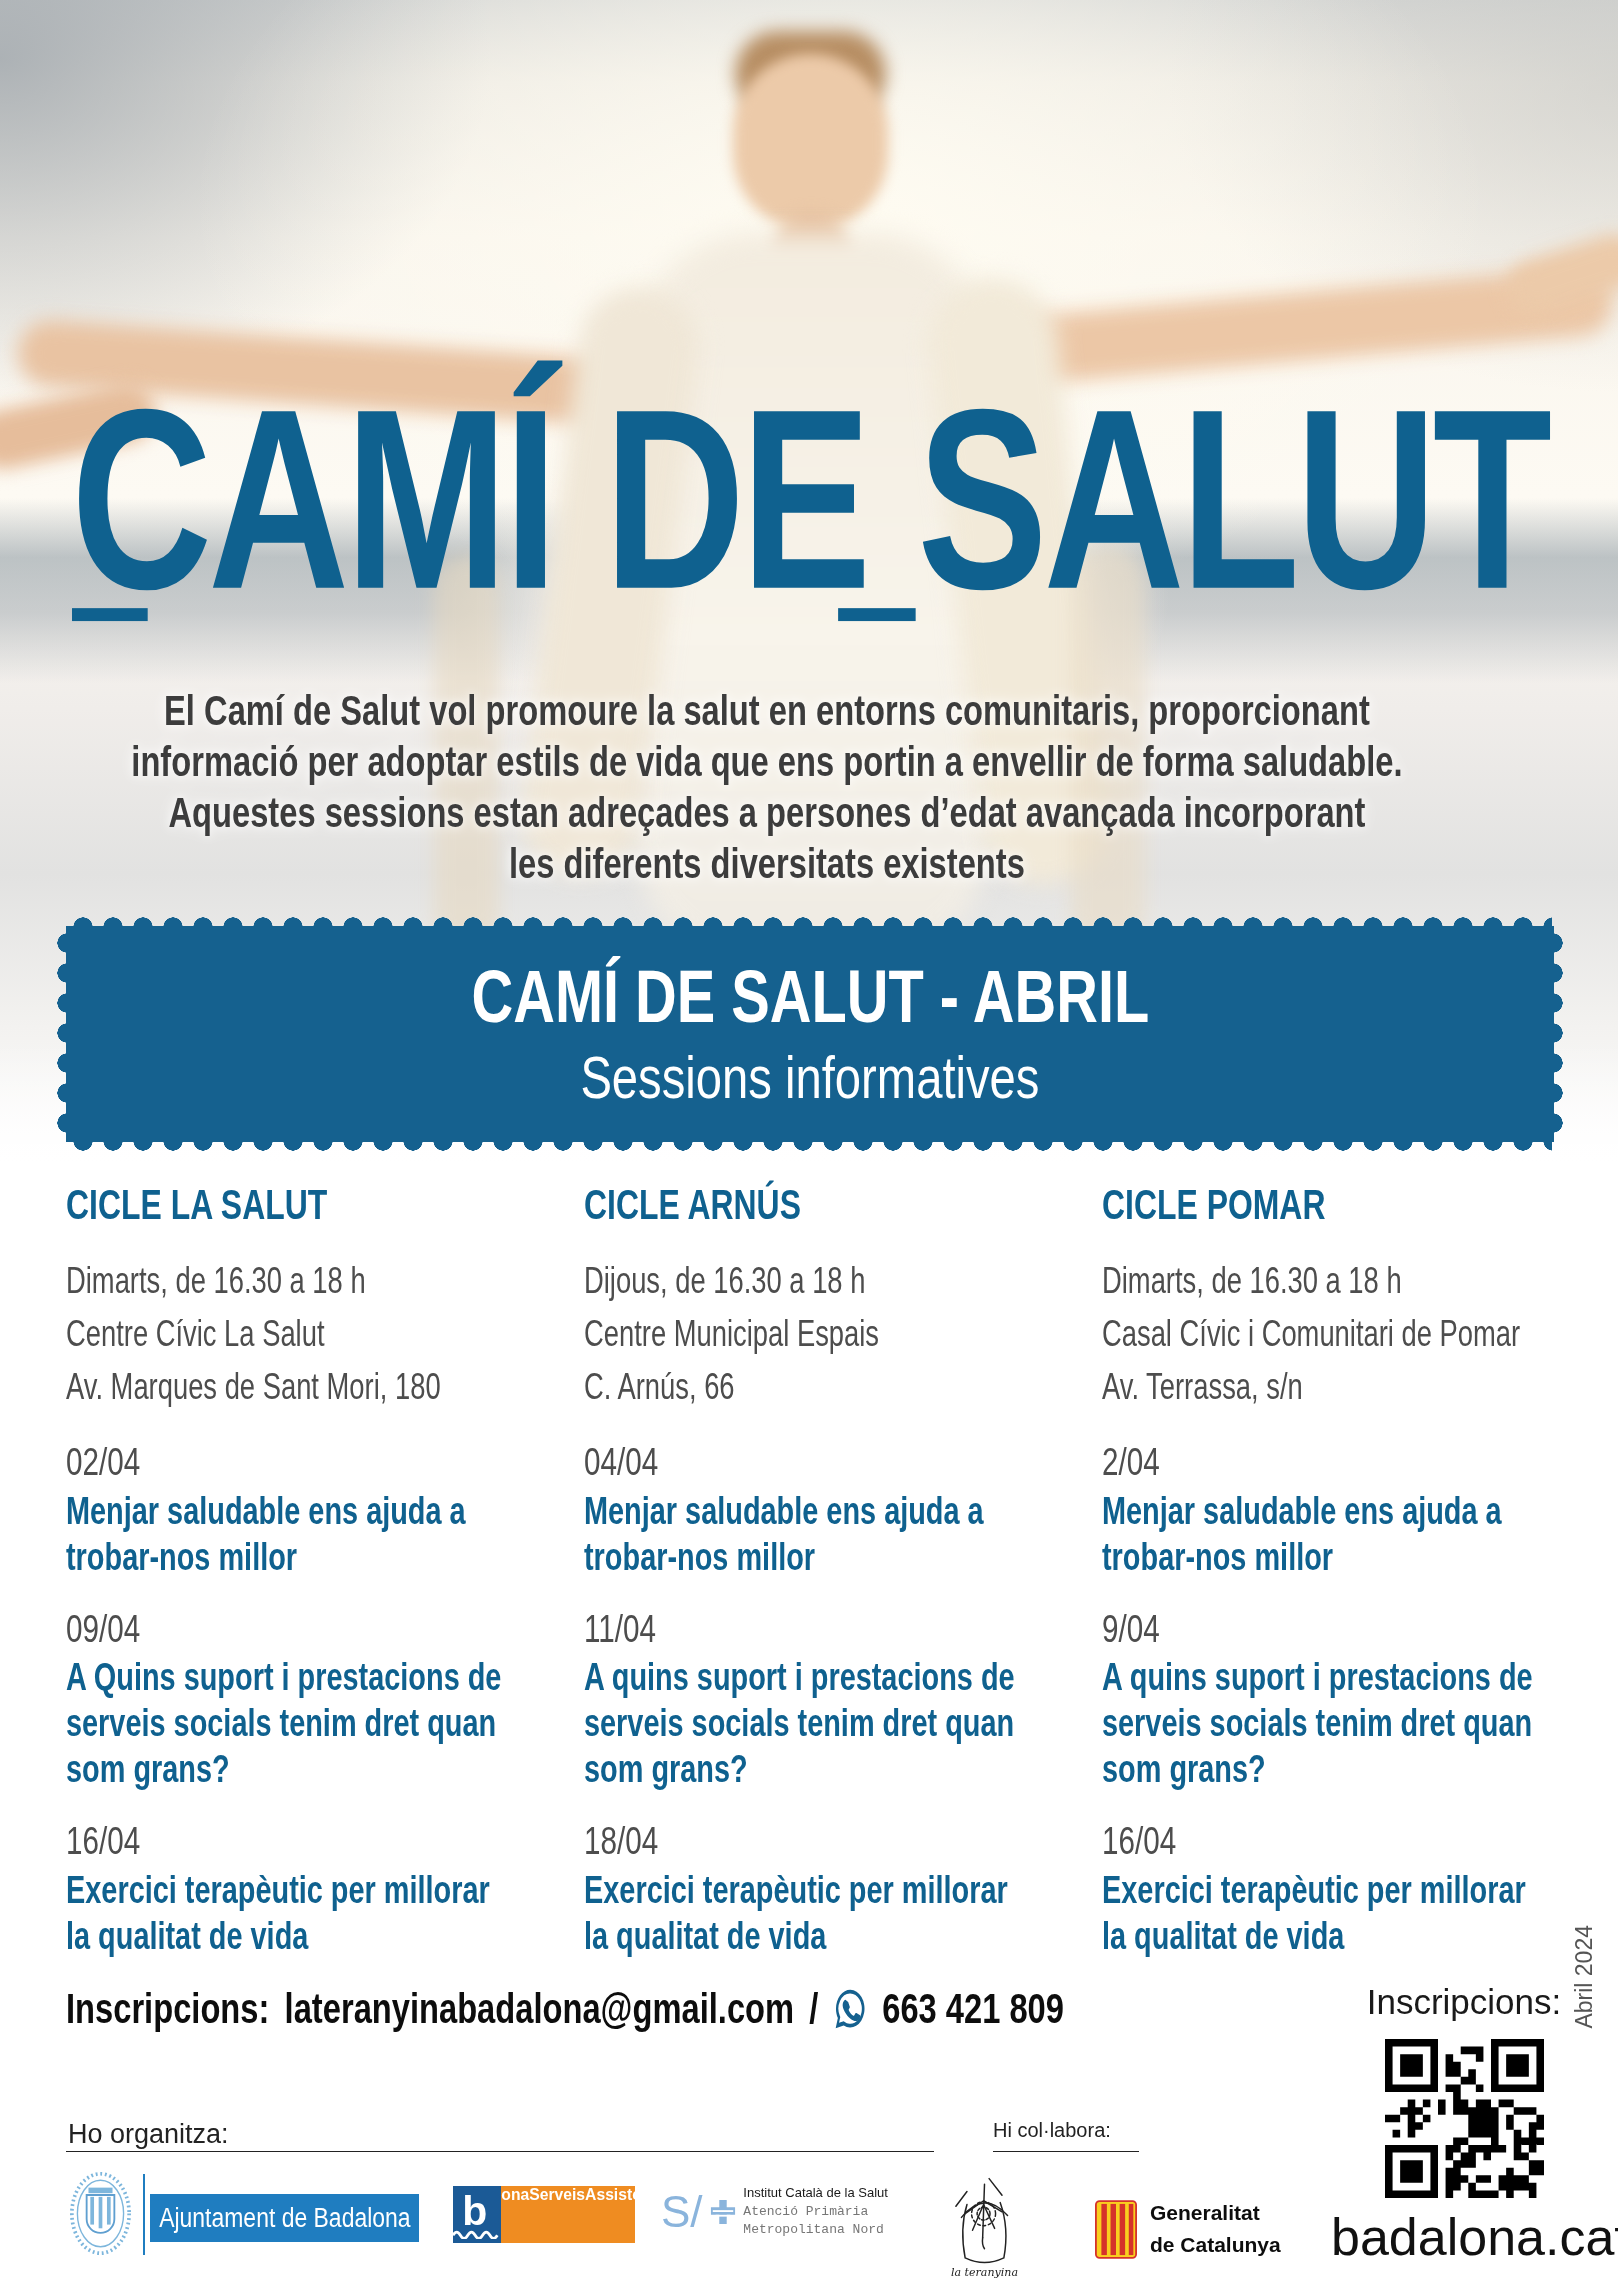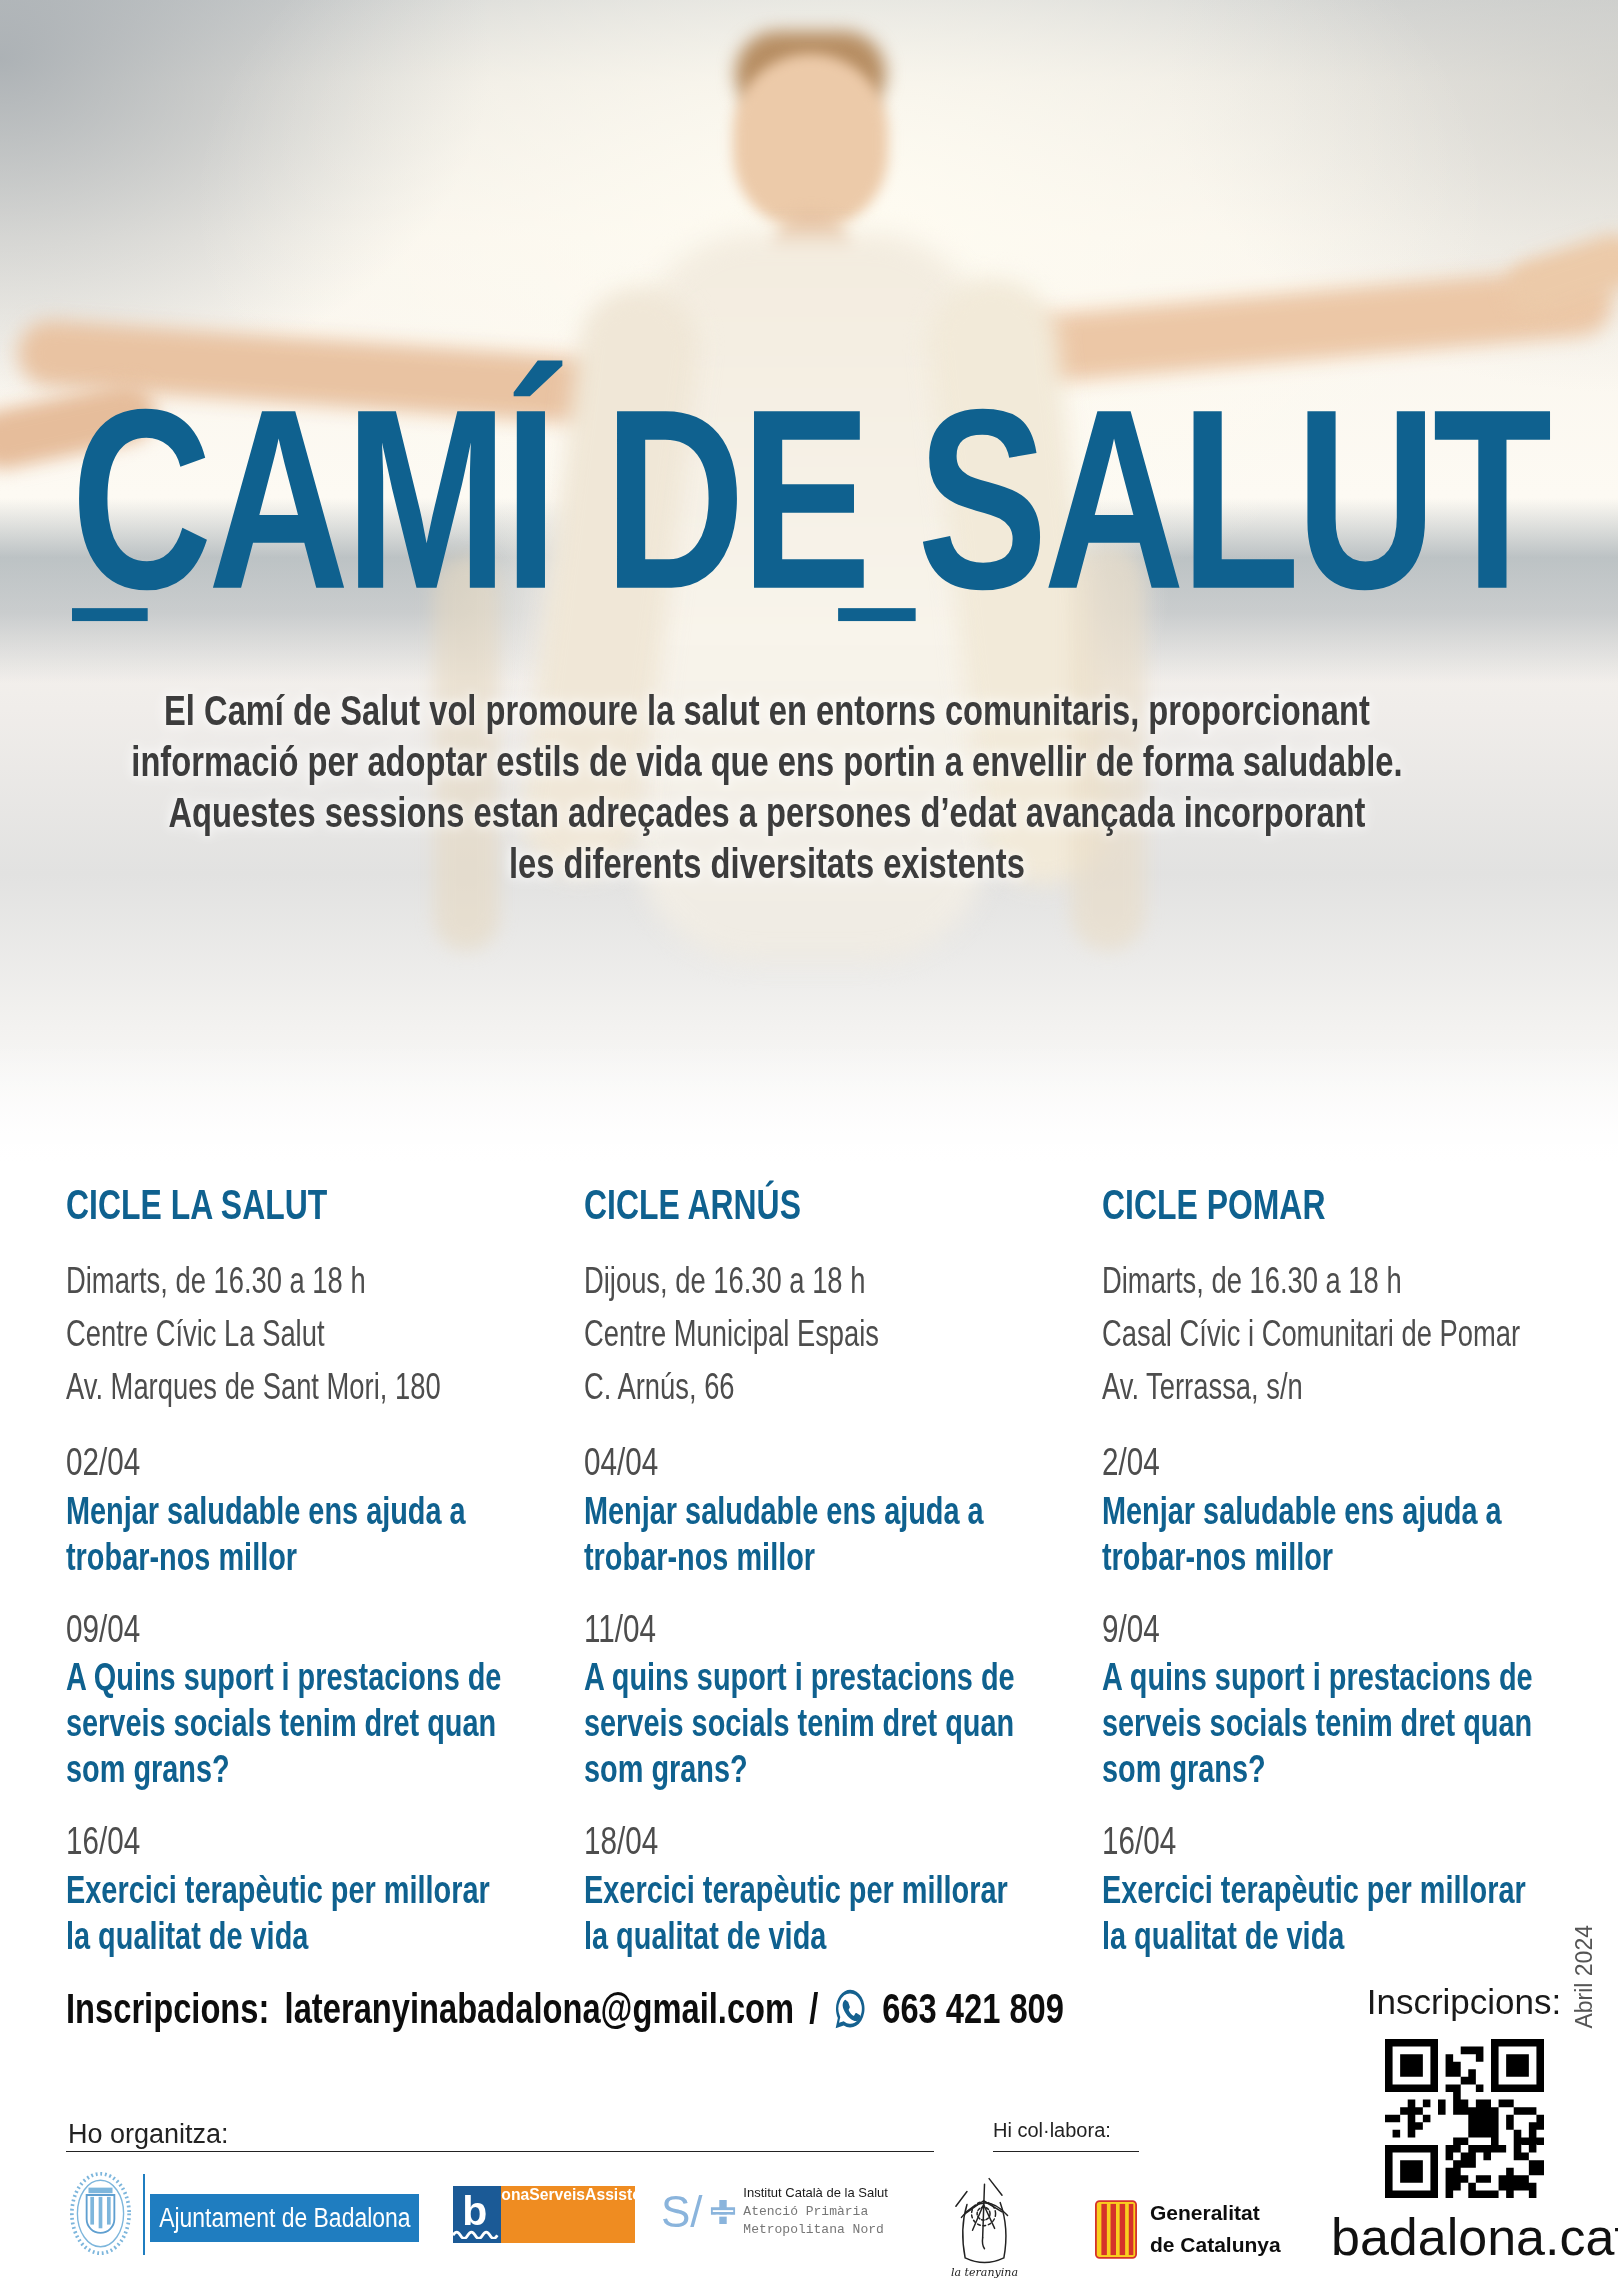--- a/index.html
+++ b/index.html
@@ -146,20 +146,30 @@
 
   <div class="intro">
     <div class="intro-in">
       <div>El Camí de Salut vol promoure la salut en entorns comunitaris, proporcionant</div>
       <div>informació per adoptar estils de vida que ens portin a envellir de forma saludable.</div>
       <div>Aquestes sessions estan adreçades a persones d’edat avançada incorporant</div>
       <div>les diferents diversitats existents</div>
     </div>
   </div>
 
+  <div class="stamp">
+    <div class="perf t"></div>
+      <div class="perf b"></div>
+      <div class="perf l"></div>
+      <div class="perf r"></div>
+    <div class="stamp-in">
+      <div class="stamp-h">CAMÍ DE SALUT - ABRIL</div>
+      <div class="stamp-s">Sessions informatives</div>
+    </div>
+  </div>
 
   <div class="cols">
 
     <div class="col">
       <div class="cond">
         <h3 class="col-h">CICLE LA SALUT</h3>
         <p class="sched">Dimarts, de 16.30 a 18 h</p>
         <p class="sched">Centre Cívic La Salut</p>
         <p class="sched">Av. Marques de Sant Mori, 180</p>
         <p class="sess-d">02/04</p>

